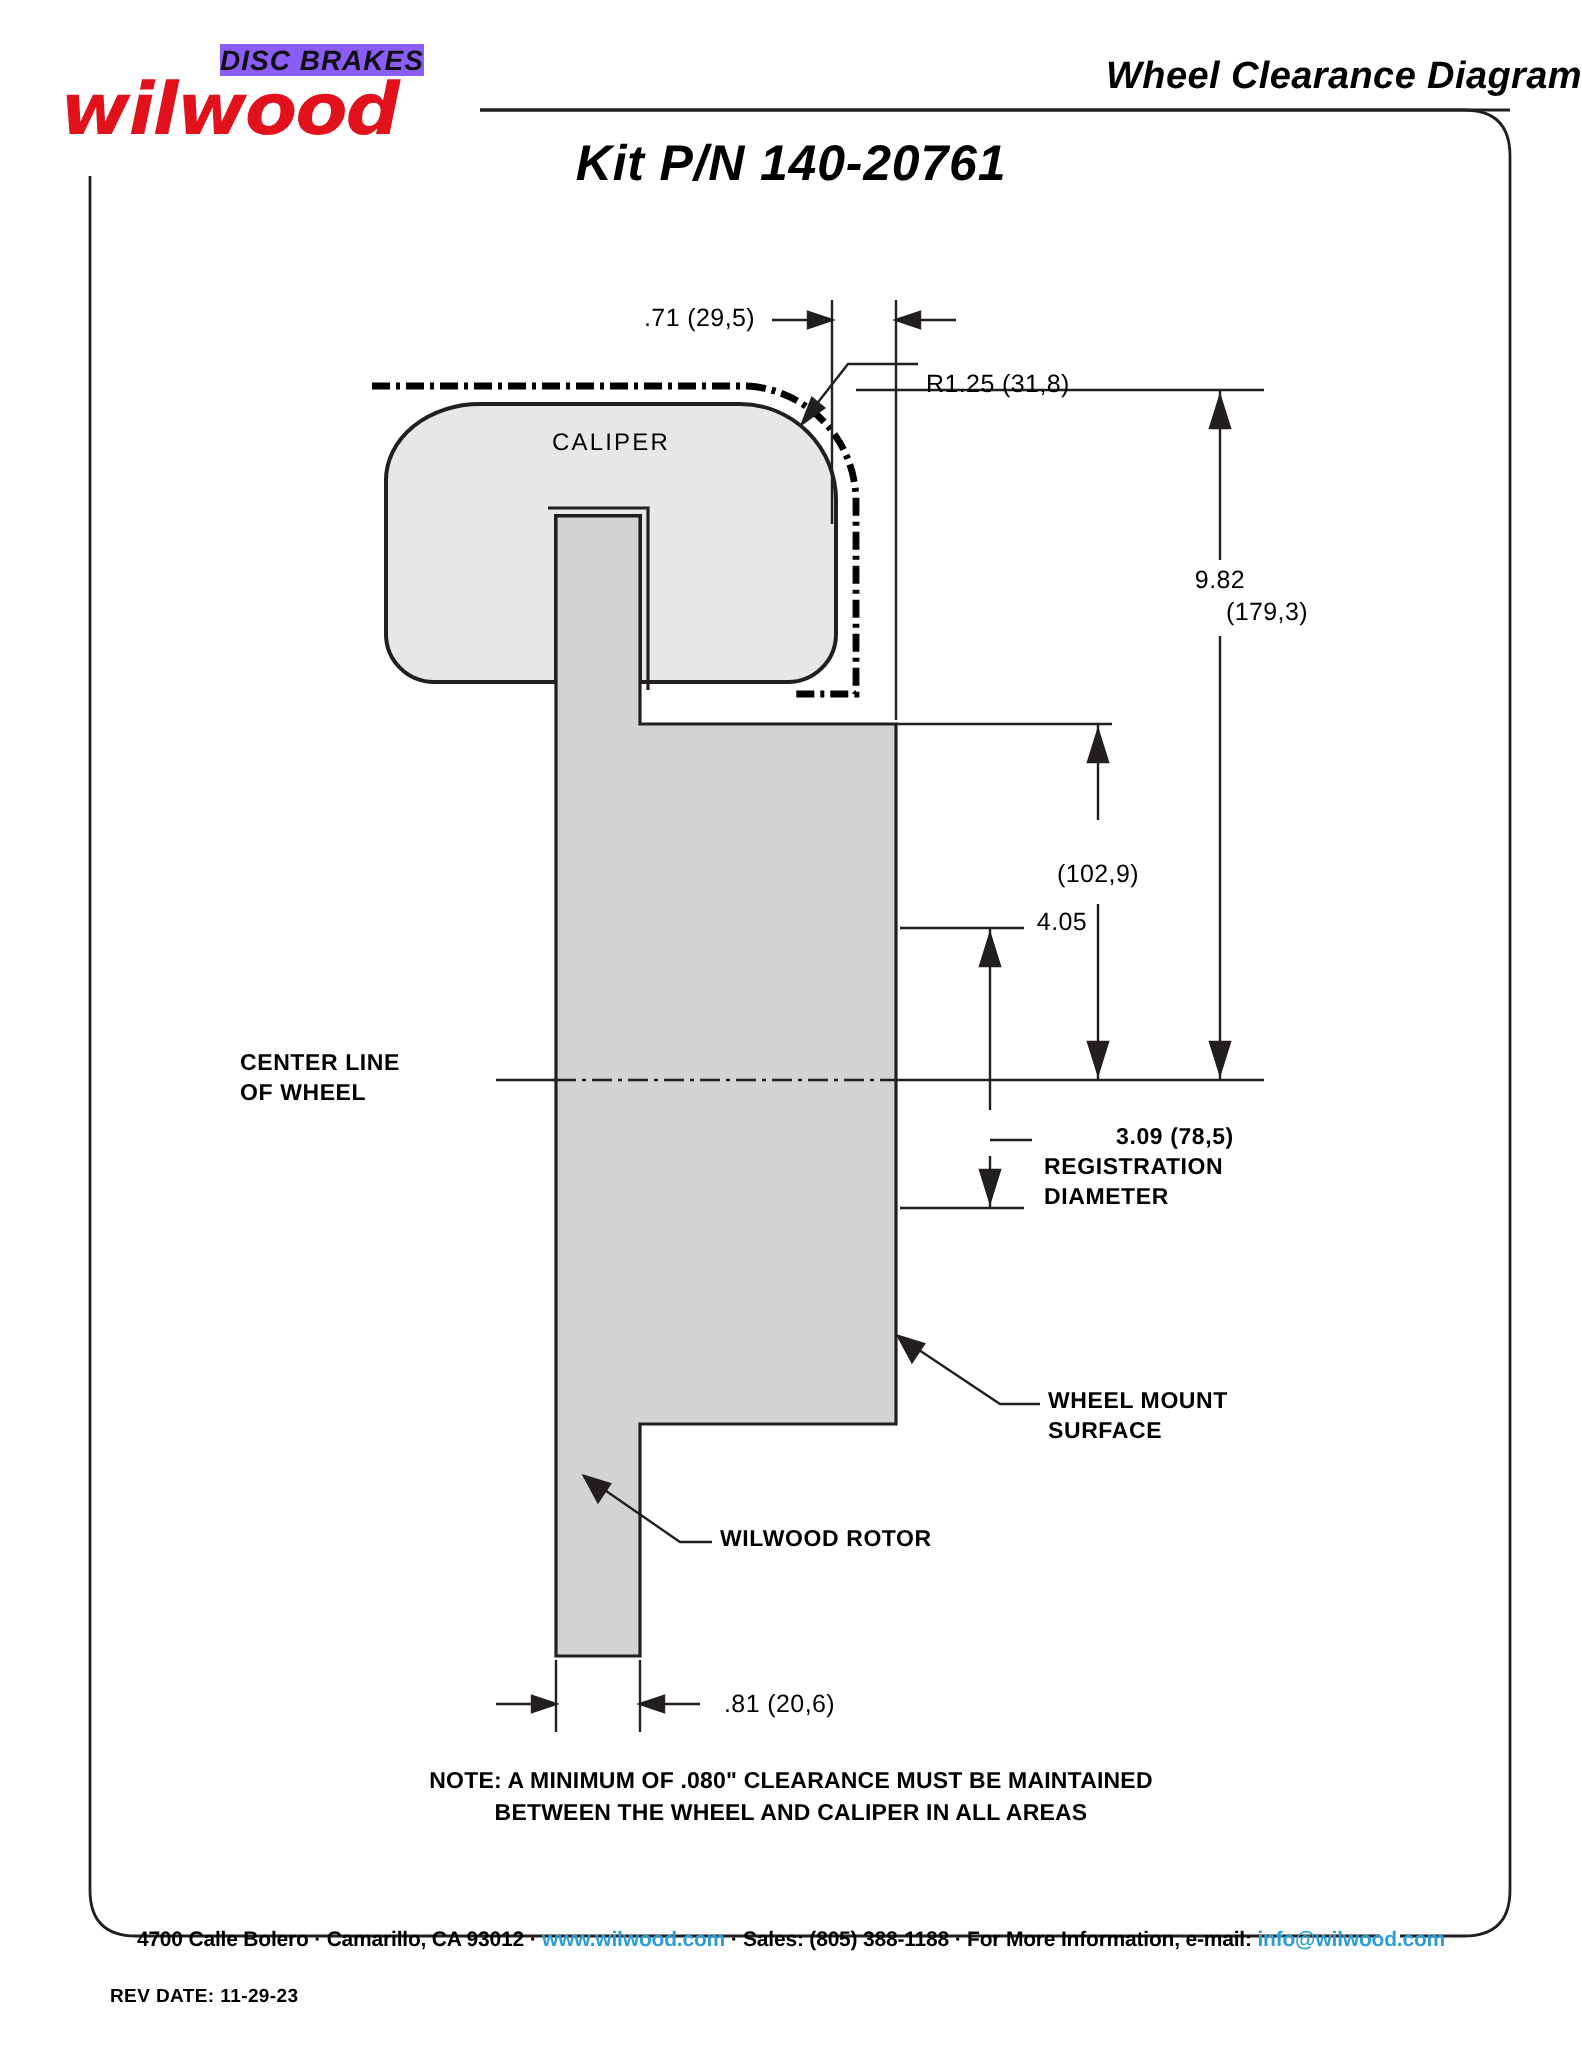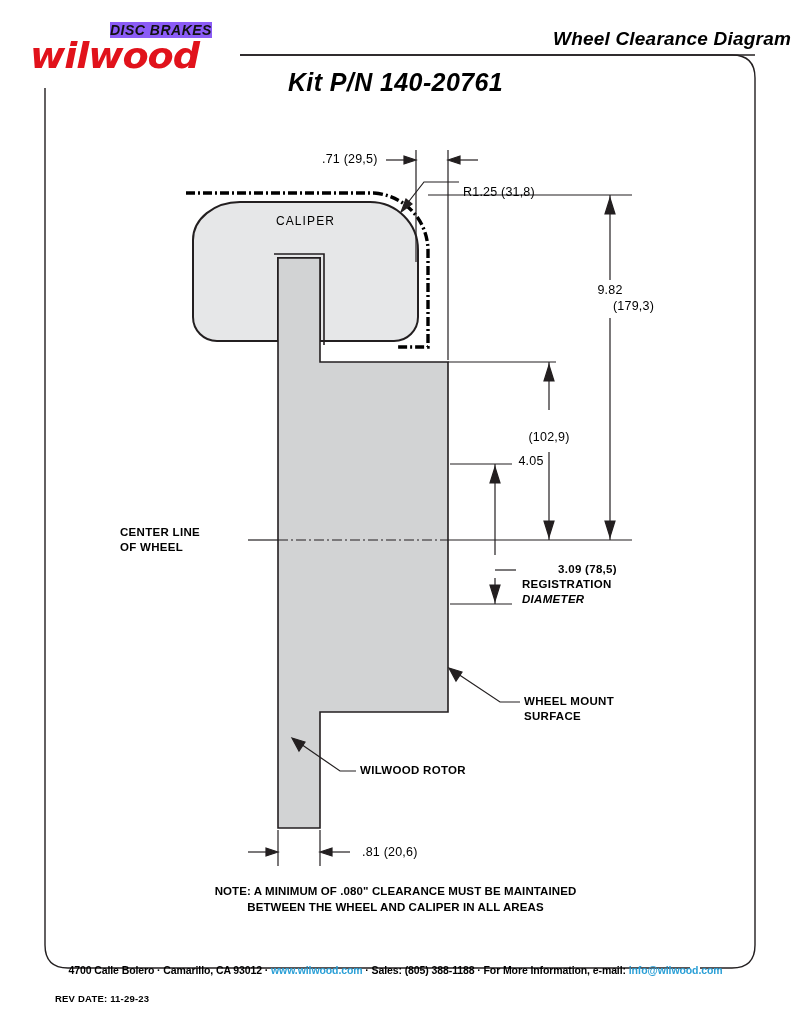--- a/index.html
+++ b/index.html
@@ -267,21 +267,21 @@
   <div class="txt dim" style="left:463px; top:185px;">R1.25 (31,8)</div>
 
   <div class="txt dim anno-c" style="left:566px; top:283px; width:88px;">9.82</div>
   <div class="txt dim anno-c" style="left:566px; top:299px; width:88px;text-align:right;">(179,3)</div>
 
   <div class="txt dim anno-c" style="left:487px; top:414px; width:88px;margin-top:40px;">4.05</div>
   <div class="txt dim anno-c" style="left:505px; top:430px; width:88px;">(102,9)</div>
 
   <div class="txt anno" style="left:522px; top:563px;margin-left:36px;">3.09 (78,5)</div>
   <div class="txt anno" style="left:522px; top:578px;">REGISTRATION</div>
-  <div class="txt anno" style="left:522px; top:593px;font-style:italic;">DIAMETER</div>
+  <div class="txt anno" style="left:522px; top:593px;">DIAMETER</div>
 
   <div class="txt anno anno-r" style="left:120px; top:526px; width:125px;">CENTER LINE</div>
   <div class="txt anno anno-r" style="left:120px; top:541px; width:125px;">OF WHEEL</div>
 
   <div class="txt anno" style="left:524px; top:695px;">WHEEL MOUNT</div>
   <div class="txt anno" style="left:524px; top:710px;text-align:center;">SURFACE</div>
 
   <div class="txt anno" style="left:360px; top:764px;">WILWOOD ROTOR</div>
 
   <div class="txt dim" style="left:362px; top:845px;">.81 (20,6)</div>

